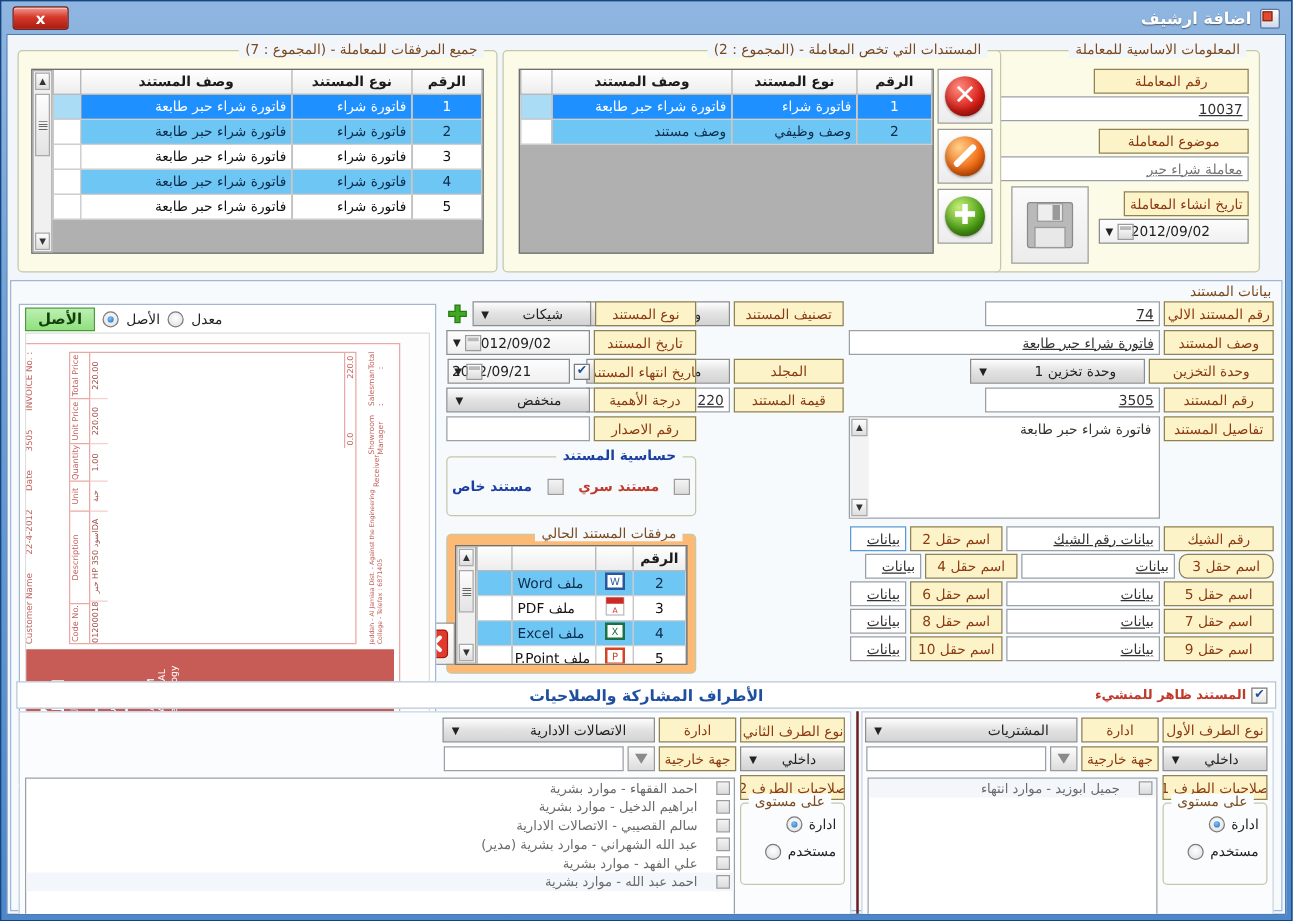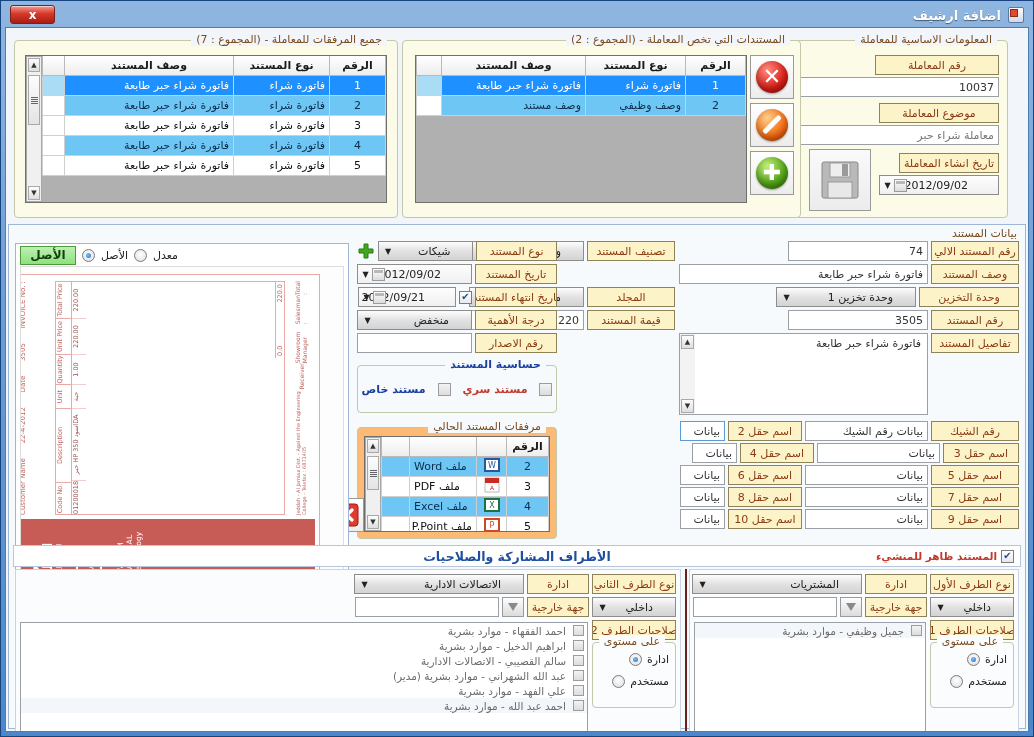--- a/index.html
+++ b/index.html
@@ -77,21 +77,21 @@
     color:#8b3a12;
     display:flex; align-items:center; justify-content:center;
     height:20px; font-size:11px;
     padding:0 3px; white-space:nowrap; overflow:hidden;
   }
   .inp {
     background:#ffffff; border:1px solid #9aa0a6;
     height:20px; display:flex; align-items:center;
     padding:0 4px; font-size:11px; color:#333;
     justify-content:flex-start;
-    overflow:hidden; white-space:nowrap;
+    overflow:hidden; white-space:nowrap;text-decoration:underline;
   }
   .inp.focus { border:1px solid #5b9bd5; background:#fff; }
   .combo {
     background:linear-gradient(#fdfdfd,#e2e2e2 50%,#d3d3d3);
     border:1px solid #8d8d8d;
     height:20px; display:flex; align-items:center;
     font-size:11px; color:#222; position:relative;
     padding:0 20px 0 4px;
     white-space:nowrap; overflow:hidden;
   }
@@ -196,21 +196,21 @@
   
   .tbtn {
     width:43px;height:43px; background:linear-gradient(#ffffff,#f0f0f0);
     border:1px solid #a8a8a8; display:flex;align-items:center;justify-content:center;
     cursor:pointer;
   }
   .tbtn svg{display:block;}
 
   
   .listbox { background:#fff; border:1px solid #9aa0a6; overflow:hidden; position:relative; }
-  .listrow { display:flex; align-items:center; gap:7px; height:15px;
+  .listrow { display:flex; align-items:center; gap:15px; height:15px;
              font-size:10.5px; color:#6b6b6b; padding:0 3px; direction:rtl; }
   .listrow .chk { width:11px;height:11px; }
   .listrow.alt { background:#f3f6fb; }
 
   .header-band {
     background:#ffffff; border:1px solid #b9c6d8;
     display:flex; align-items:center; justify-content:center;
     color:#1f4fa0; font-weight:bold; font-size:12.5px; position:relative;
   }
   .sep-v { position:absolute; background:#6b2020; width:2px; }
@@ -434,21 +434,21 @@
         </div>
 
         <div style="margin-top:6px;">
           <div style="display:flex; gap:3px; align-items:center; margin-top:2px;">
             <div class="lbl" style="width:88px;">رقم الشيك</div>
             <div class="inp" style="width:123px; justify-content:flex-start;">بيانات رقم الشيك</div>
             <div class="lbl" style="width:74px;">اسم حقل 2</div>
             <div class="inp focus" style="width:45px; justify-content:flex-start;">بيانات</div>
           </div>
           <div style="display:flex; gap:3px; align-items:center; margin-top:2px;">
-            <div class="lbl" style="width:76px;">اسم حقل 3</div>
+            <div class="lbl" style="width:76px;border-radius:7px;">اسم حقل 3</div>
             <div class="inp" style="width:123px; justify-content:flex-start;">بيانات</div>
             <div class="lbl" style="width:74px;">اسم حقل 4</div>
             <div class="inp" style="width:45px; justify-content:flex-start;">بيانات</div>
           </div>
           <div style="display:flex; gap:3px; align-items:center; margin-top:2px;">
             <div class="lbl" style="width:88px;">اسم حقل 5</div>
             <div class="inp" style="width:123px; justify-content:flex-start;">بيانات</div>
             <div class="lbl" style="width:74px;">اسم حقل 6</div>
             <div class="inp" style="width:45px; justify-content:flex-start;">بيانات</div>
           </div>
@@ -863,21 +863,21 @@
           </div>
           <div style="position:absolute; right:6px; top:32px; display:flex; align-items:center; gap:5px;">
             <span style="font-size:11px;color:#222;">مستخدم</span>
             <span class="radio"></span>
           </div>
         </div>
 
         <div class="listbox" style="position:absolute; right:92px; left:4px; top:52px; bottom:6px;">
           <div class="listrow alt">
             <span class="chk gray"></span>
-            <span>جميل وظيفي - موارد بشرية</span>
+            <span>جميل ابوزيد - موارد انتهاء</span>
           </div>
         </div>
       </div>
 
       <div class="sep-v" style="right:338px; top:344px; height:184px;"></div>
 
       <div style="position:absolute; right:344px; left:6px; top:344px; height:184px;
                   border:1px solid #c9d4e2; background:#fbfcfe;">
         <div style="position:absolute; right:4px; top:4px; display:flex; gap:3px;">
           <div class="lbl" style="width:84px;">نوع الطرف الثاني</div>

